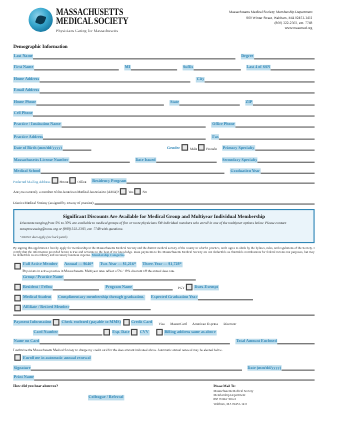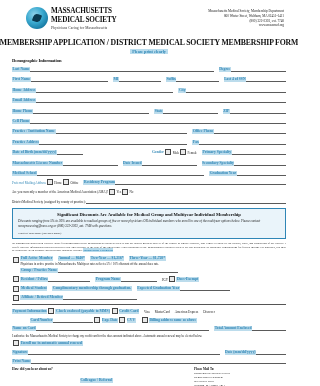--- a/index.html
+++ b/index.html
@@ -129,26 +129,20 @@
       </div>
     </div>
     <div class="hdr-addr">
       <div>Massachusetts Medical Society, Membership Department</div>
       <div>860 Winter Street, Waltham, MA 02451-1411</div>
       <div>(800) 322-2303, ext. 7748</div>
       <div>www.massmed.org</div>
     </div>
   </div>
 
-  <div class="title-bar">
-    <div class="doc-title">MEMBERSHIP APPLICATION / DISTRICT MEDICAL SOCIETY MEMBERSHIP FORM</div>
-    <div class="doc-sub-wrap">
-      <span class="doc-sub">Please print clearly</span>
-    </div>
-  </div>
 
   <div class="form">
     <div class="sec-head">Demographic Information</div>
 
     <div class="row">
       <div class="fld" style="flex:3">
         <span class="lbl">Last Name</span>
         <span class="rule"></span>
       </div>
       <span class="gap"></span>

